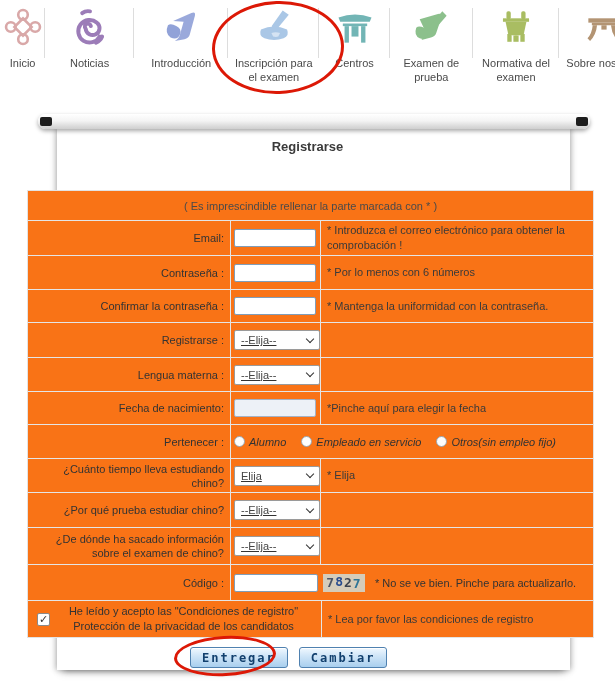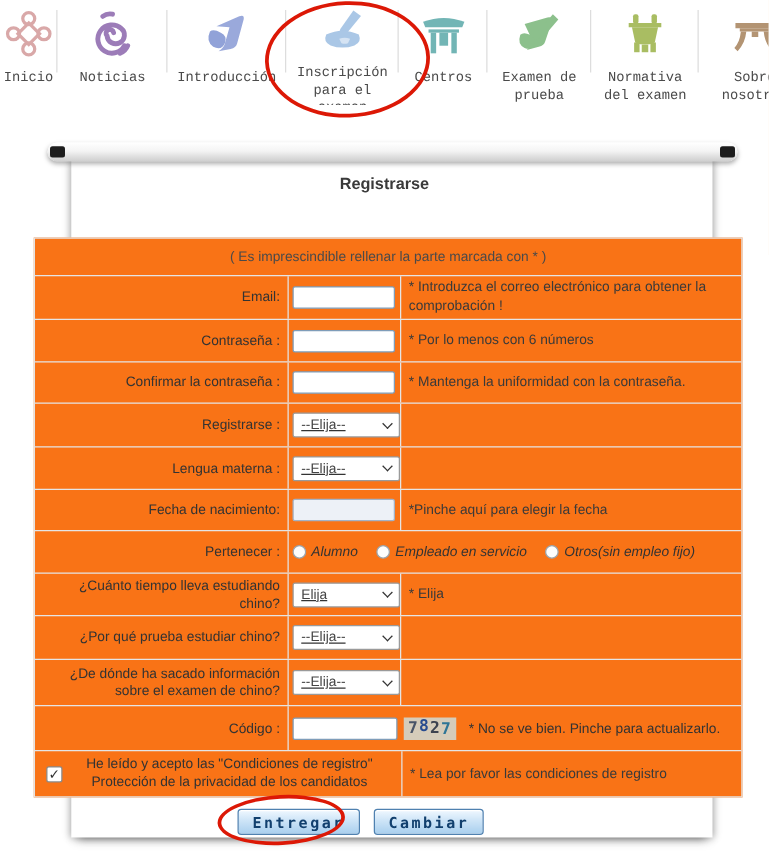--- a/index.html
+++ b/index.html
@@ -2,21 +2,21 @@
 <html><head>
 <meta charset="utf-8">
 <style>
   * { margin:0; padding:0; box-sizing:border-box; }
   html,body { background:#fff; }
   body { font-family:"Liberation Sans", sans-serif; color:#333; }
   #stage { position:relative; width:615px; height:685px; background:#fff; overflow:hidden; margin:0 auto; }
 
   
   .nav { position:absolute; left:0; top:0; width:648px; height:84px; display:flex; overflow:hidden; }
-  .nav-item { position:relative; display:flex; flex-direction:column; align-items:center; padding-top:5px; cursor:pointer;font-family:Liberation Mono, monospace; }
+  .nav-item { position:relative; display:flex; flex-direction:column; align-items:center; padding-top:5px; cursor:pointer; }
   .nav-item:not(:last-child)::after { content:""; position:absolute; right:0; top:8px; width:1px; height:50px; background:#ddd; }
   .nav-icon { width:44px; height:44px; display:flex; align-items:center; justify-content:center; }
   .nav-icon svg { width:40px; height:40px; }
   .nav-label { margin-top:7px; font-size:11px; line-height:14px; color:#4a4a4a; text-align:center; padding:0 3px; }
   .w46{width:46px}.w90{width:90px}.w96{width:96px}.w92{width:92px}.w72{width:72px}.w84{width:84px}.w88{width:88px}
 
   
   .annot { position:absolute; border:3px solid currentColor; border-radius:50%; z-index:9; pointer-events:none; }
   .annot-nav { left:212px; top:1px; width:132px; height:93px; transform:rotate(-2deg); }
   .annot-btn { left:174px; top:636px; width:102px; height:40px; transform:rotate(-3deg); }

